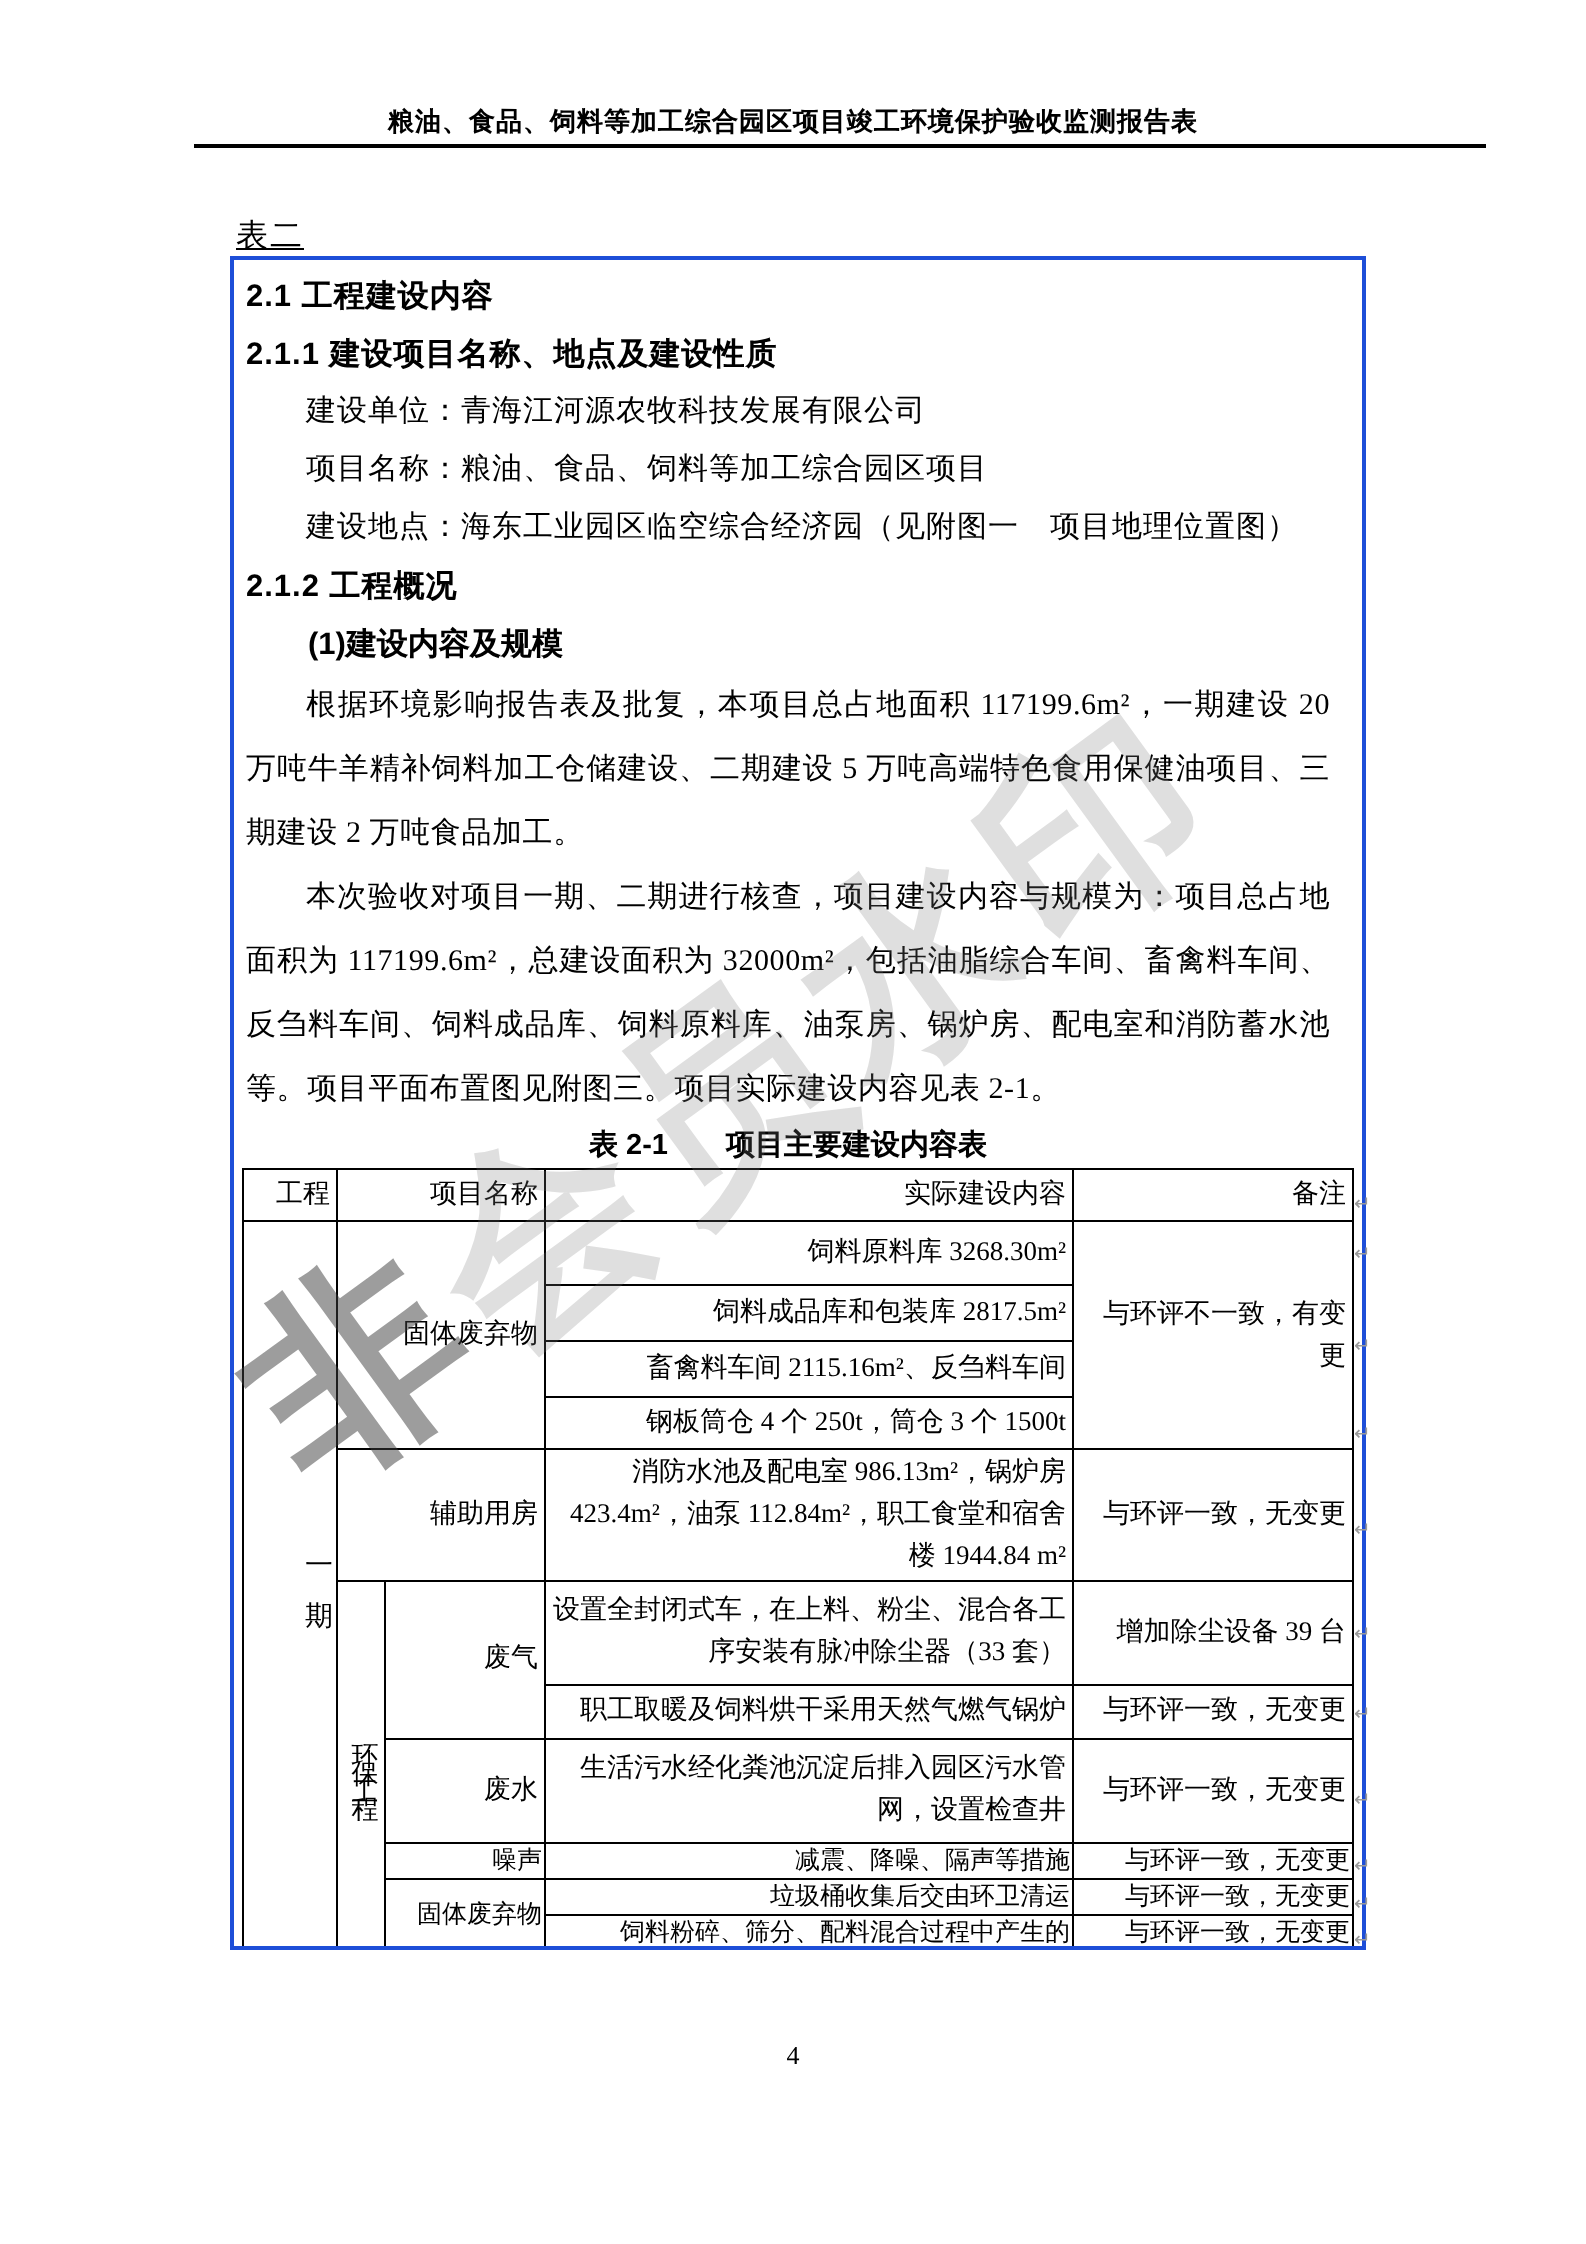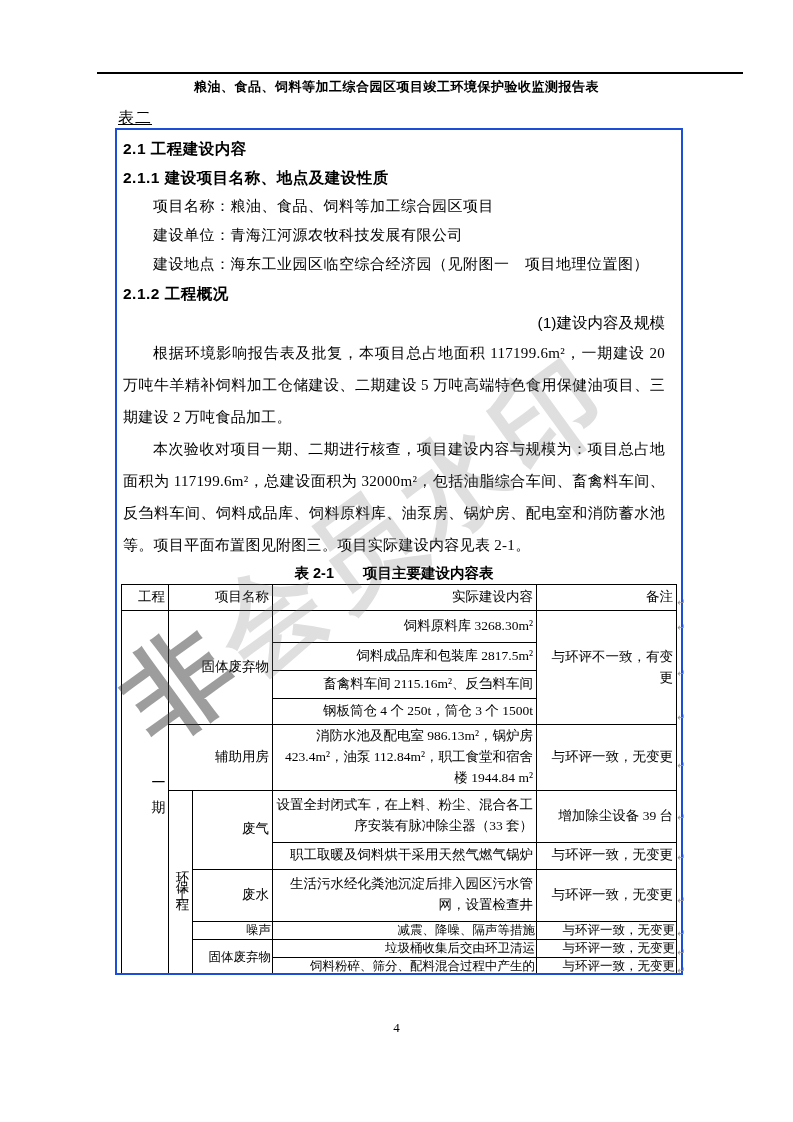--- a/index.html
+++ b/index.html
@@ -6,21 +6,21 @@
   html,body { background:#e8e8e8; }
   .page {
     position:relative; width:793px; height:1122px; margin:0 auto;
     background:#ffffff; color:#000; overflow:hidden;
     font-family:"Liberation Serif", serif;
   }
   
   .doc-header {
     position:absolute; top:52px; left:0; width:100%;
     text-align:center; font-size:13px; font-weight:bold;
-    font-family:"Liberation Sans", sans-serif; letter-spacing:0.5px;margin-top:26px;
+    font-family:"Liberation Sans", sans-serif; letter-spacing:0.5px;
   }
   .header-rule {
     position:absolute; top:72px; left:97px; width:646px;
     border-top:2px solid #000;
   }
   .table-label {
     position:absolute; top:108px; left:118px;
     font-size:16px; letter-spacing:1px;text-decoration:underline;
   }
   
@@ -28,22 +28,22 @@
     position:absolute; top:128px; left:115px; width:568px; height:847px;
     border:2px solid #1d4ed8; padding:4px 16px 0 6px; overflow:hidden;
   }
   .h-main, .h-sub {
     font-family:"Liberation Sans", sans-serif;
     font-weight:bold; font-size:15.5px; line-height:29px;
     letter-spacing:0.5px;
   }
   .info-line { font-size:15px; line-height:29px; text-indent:2em; letter-spacing:0.5px; }
   .h-sub3 {
-    font-family:"Liberation Sans", sans-serif; font-weight:normal;
-    font-size:15.5px; line-height:29px; text-indent:2em;text-align:right;
+    font-family:"Liberation Sans", sans-serif; font-weight:bold;
+    font-size:15.5px; line-height:29px; text-indent:2em;
   }
   .para {
     font-size:15px; line-height:32px; text-indent:2em;
     text-align:justify; letter-spacing:0.3px;
   }
   .tbl-caption {
     text-align:center; font-weight:bold; font-size:14.5px; line-height:22px;
     font-family:"Liberation Sans", sans-serif; margin-top:1px;
   }
   
@@ -96,22 +96,22 @@
 <div class="page">
 
   <div class="doc-header">粮油、食品、饲料等加工综合园区项目竣工环境保护验收监测报告表</div>
   <div class="header-rule"></div>
 
   <div class="table-label">表二</div>
 
   <div class="content-box">
     <div class="h-main">2.1 工程建设内容</div>
     <div class="h-main">2.1.1 建设项目名称、地点及建设性质</div>
+    <div class="info-line">建设单位：青海江河源农牧科技发展有限公司</div>
     <div class="info-line">项目名称：粮油、食品、饲料等加工综合园区项目</div>
-    <div class="info-line">建设单位：青海江河源农牧科技发展有限公司</div>
     <div class="info-line">建设地点：海东工业园区临空综合经济园（见附图一　项目地理位置图）</div>
     <div class="h-main">2.1.2 工程概况</div>
     <div class="h-sub3">(1)建设内容及规模</div>
     <div class="para">根据环境影响报告表及批复，本项目总占地面积 117199.6m²，一期建设 20 万吨牛羊精补饲料加工仓储建设、二期建设 5 万吨高端特色食用保健油项目、三期建设 2 万吨食品加工。</div>
     <div class="para">本次验收对项目一期、二期进行核查，项目建设内容与规模为：项目总占地面积为 117199.6m²，总建设面积为 32000m²，包括油脂综合车间、畜禽料车间、反刍料车间、饲料成品库、饲料原料库、油泵房、锅炉房、配电室和消防蓄水池等。项目平面布置图见附图三。项目实际建设内容见表 2-1。</div>
 
     <div class="tbl-caption">表 2-1　　项目主要建设内容表</div>
 
     <table class="ctable">
       <colgroup>

